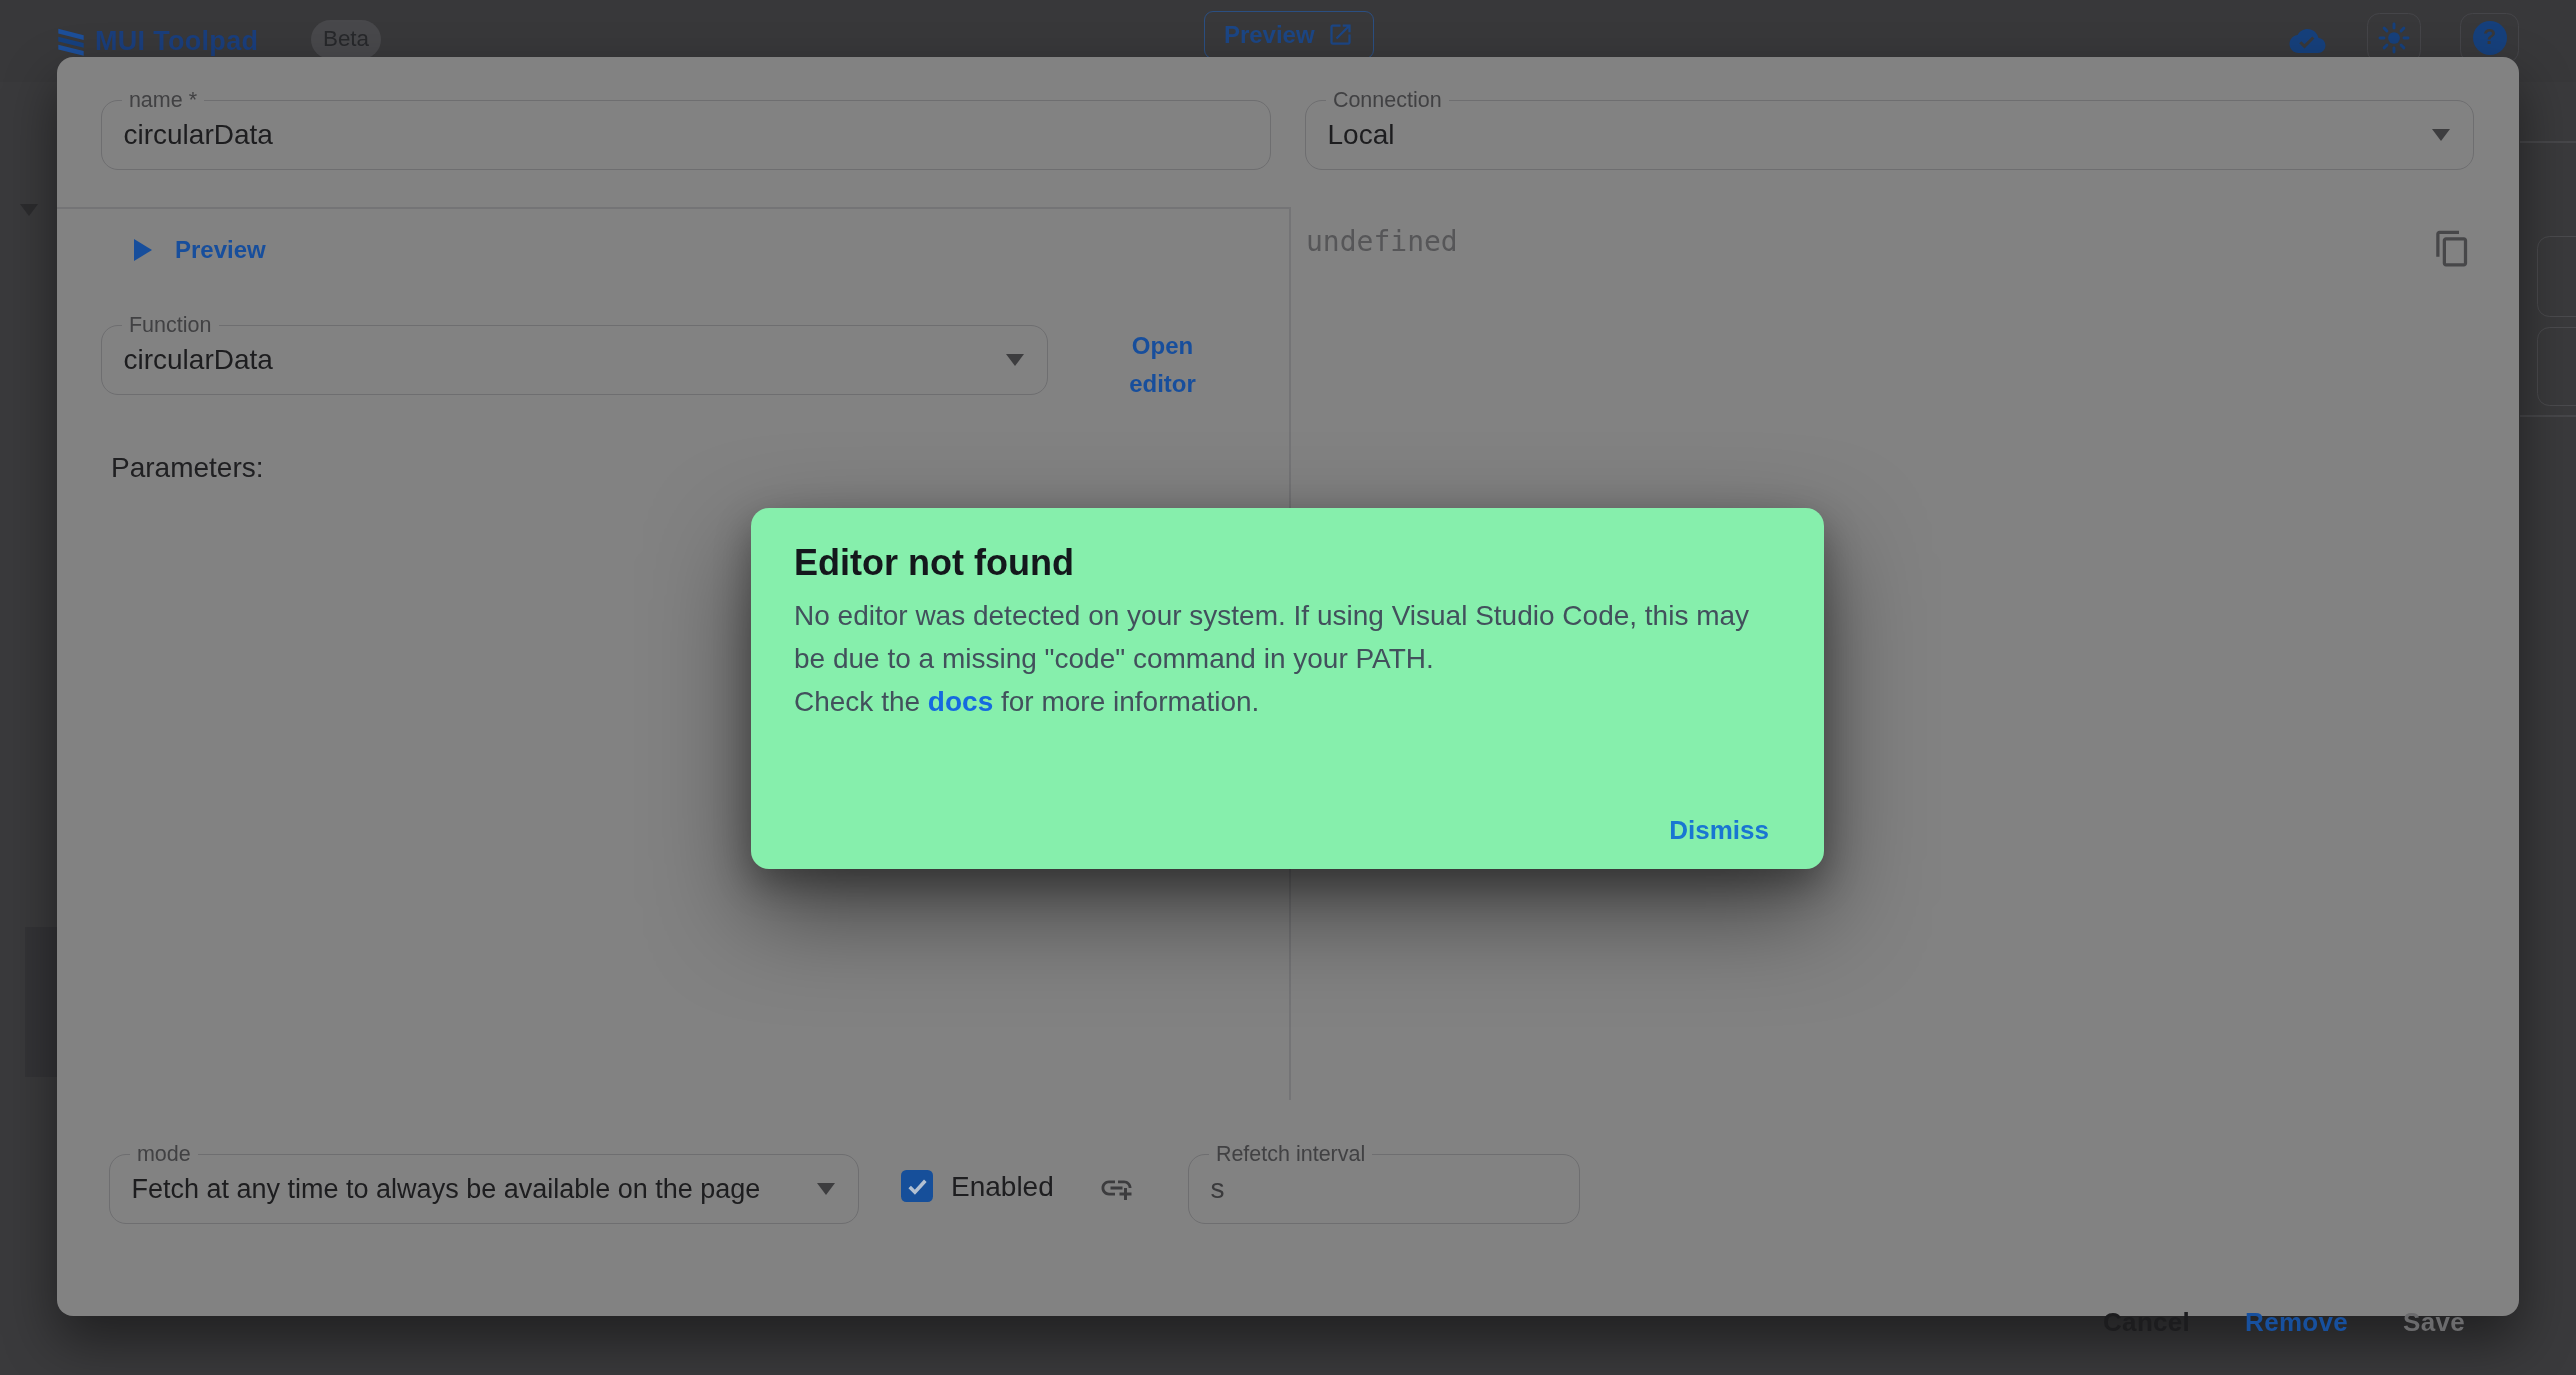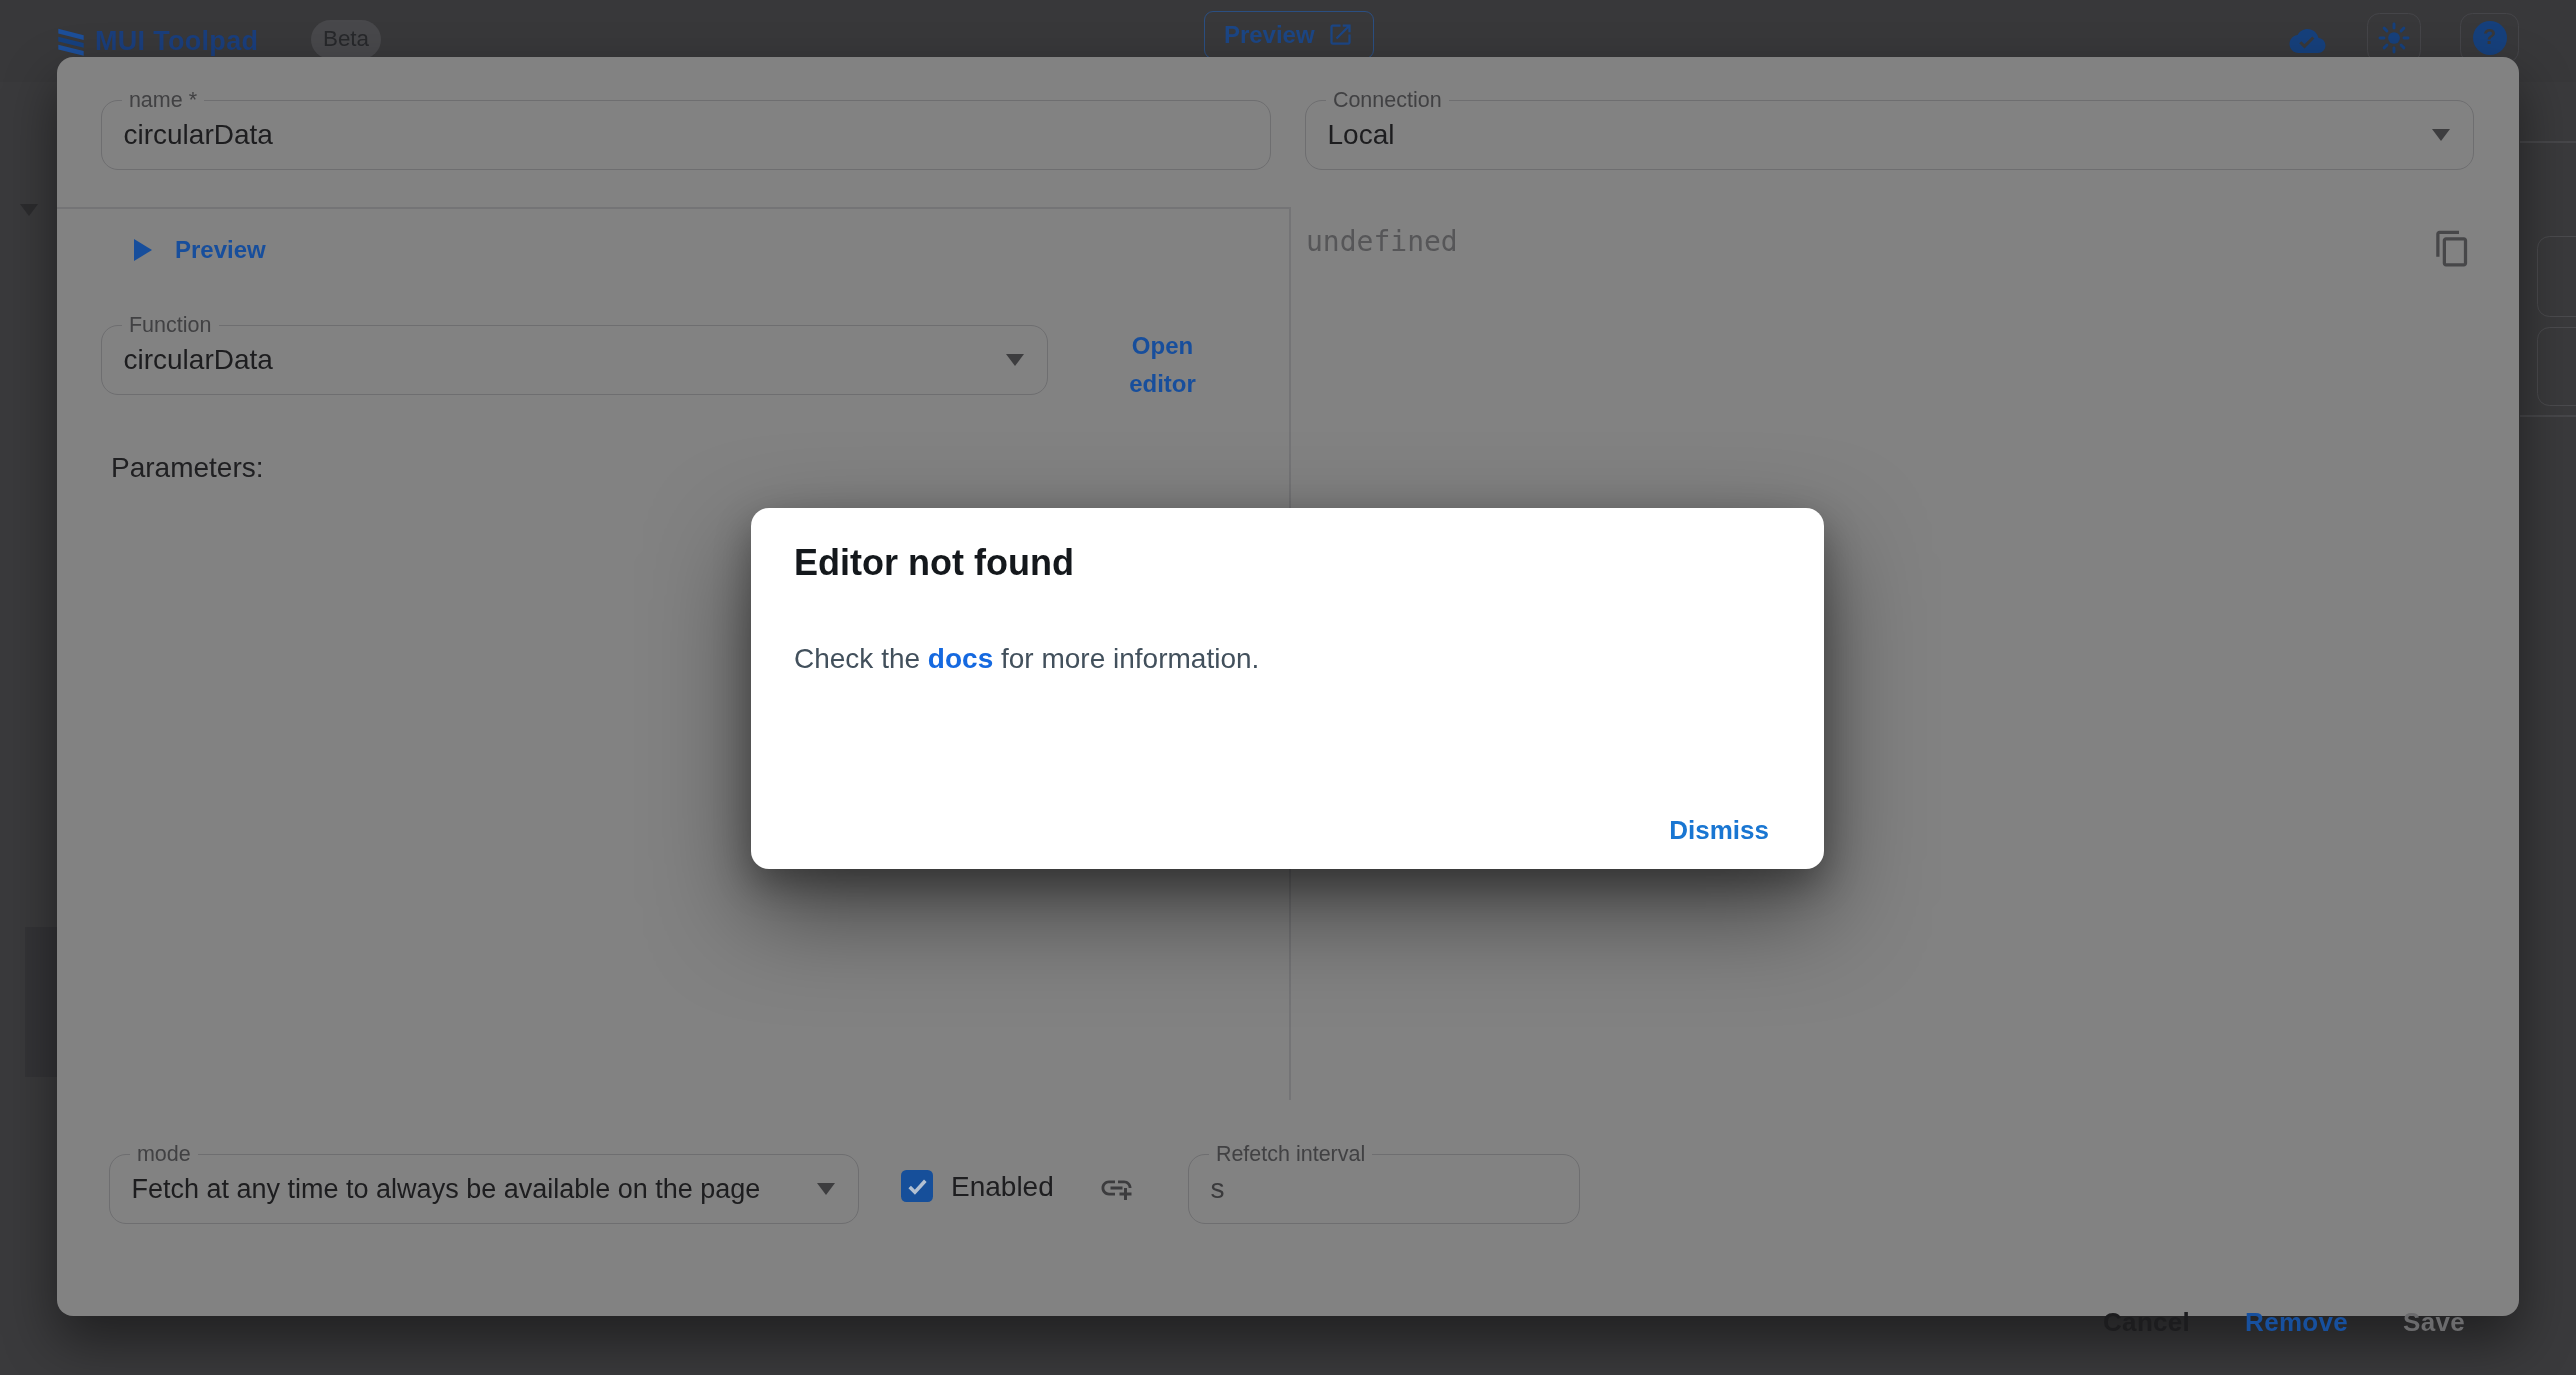--- a/index.html
+++ b/index.html
@@ -45,21 +45,21 @@
   .parameters{left:54px;top:395px;font-size:28px;color:#202022;}
   .result-text{left:1249px;top:168px;font-family:"DejaVu Sans Mono",monospace;font-size:28px;color:#565658;}
   .checkbox{left:844px;top:1113px;width:32px;height:32px;border-radius:5.4px;background:#164f9a;
     display:flex;align-items:center;justify-content:center;}
   .enabled-label{left:894px;top:1114px;font-size:28px;color:#1e1e20;}
   .actions{right:54px;top:1250px;display:flex;gap:55px;align-items:center;}
   .act-btn{font-size:26px;font-weight:700;letter-spacing:0.3px;}
 
   
   .backdrop{left:0;top:0;width:2576px;height:1376px;background:rgba(0,0,0,0);}
-  .dialog{left:751px;top:508px;width:1073px;height:361px;background:#ffffff;border-radius:18px;
+  .dialog{left:751px;top:508px;width:1073px;height:361px;background:#86efac;border-radius:18px;
     box-shadow:0 41px 98px rgba(0,0,0,.5),0 14.3px 36px rgba(0,0,0,.3);}
   .dlg-title{left:43px;top:34px;font-size:36px;font-weight:700;color:#14181c;}
   .dlg-body{left:43px;top:86px;width:991px;font-size:28px;line-height:43px;color:#42505c;}
   .dlg-link{color:#1569e0;font-weight:700;text-decoration:none;cursor:pointer;}
   .dismiss-btn{right:55px;bottom:23px;font-size:26px;font-weight:700;color:#1976d2;margin-left:8px;}
 </style>
 </head>
 <body>
 
 <div id="screen">
@@ -176,20 +176,21 @@
       <span class="act-btn" style="color:#17509e;">Remove</span>
       <span class="act-btn" style="color:#6b6b6d;">Save</span>
     </div>
   </div>
 
   <div class="abs backdrop"></div>
 
   <div class="abs dialog">
     <div class="abs dlg-title">Editor not found</div>
     <p class="abs dlg-body" style="margin:0;">
+      <span>No editor was detected on your system. If using Visual Studio Code, this may be due to a missing "code" command in your PATH.</span>
       <br>
       <span>Check the </span><a class="dlg-link">docs</a><span> for more information.</span>
     </p>
     <div class="abs dismiss-btn">Dismiss</div>
   </div>
 
 </div>
 
 
 </body></html>

